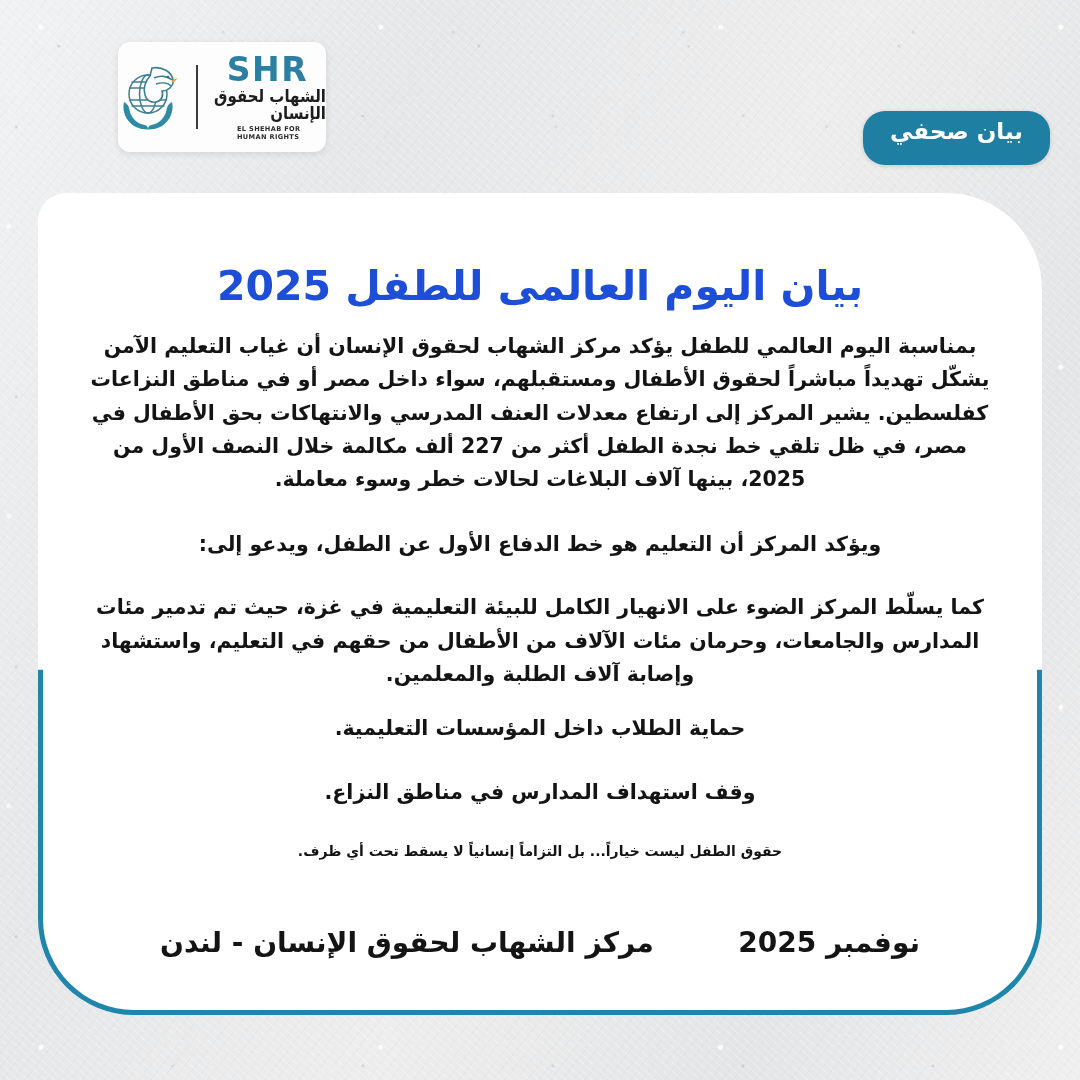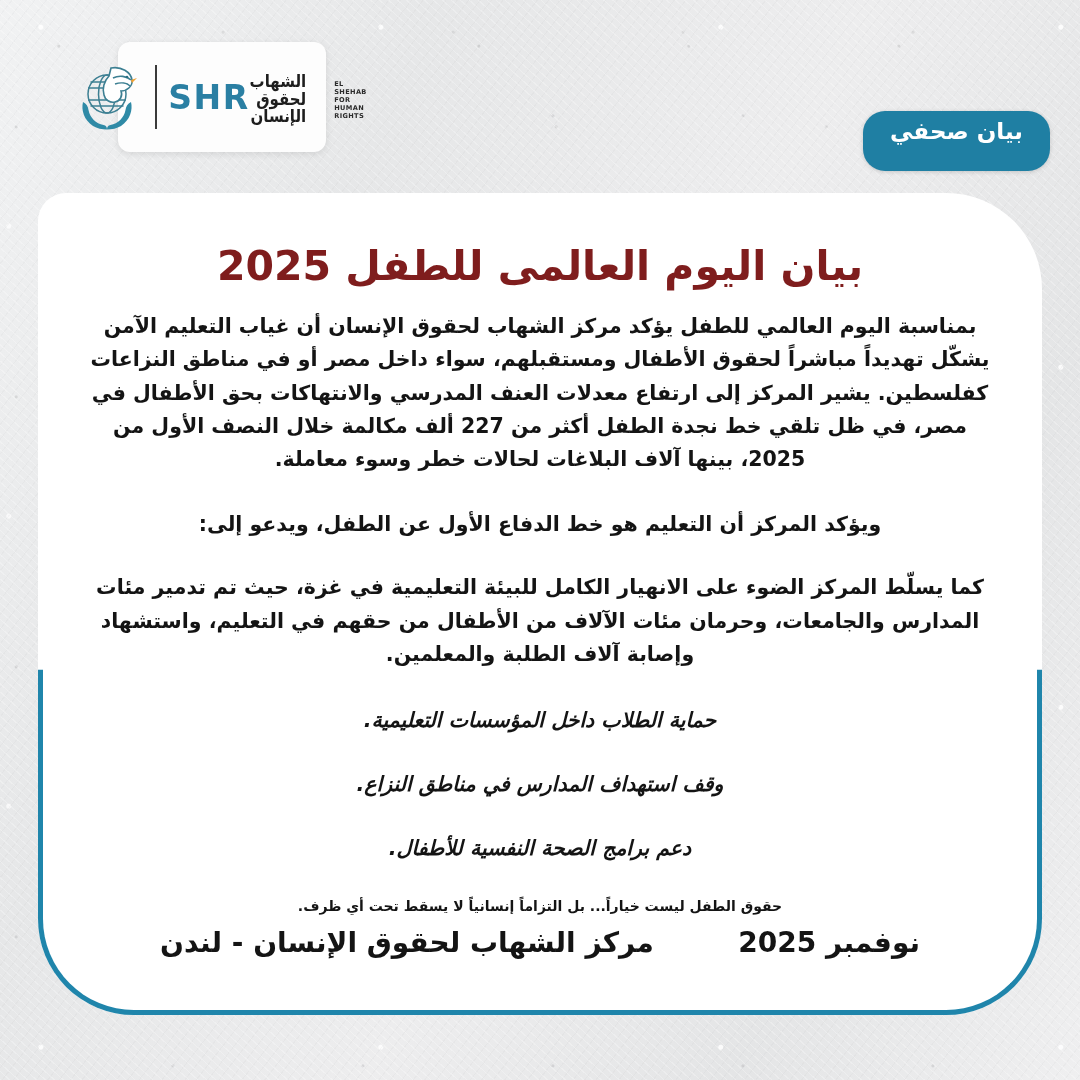--- a/index.html
+++ b/index.html
@@ -66,21 +66,21 @@
     gap: 2px;
   }
   .logo-mark { width: 72px; height: 78px; flex: none; }
   .logo-divider {
     width: 2px;
     height: 64px;
     background: #3b3b3b;
     margin: 0 9px 0 4px;
     flex: none;
   }
-  .logo-word { display: flex; flex-direction: row; align-items: center; }
+  .logo-word { display: flex; flex-direction: column; align-items: center; }
   .logo-shr {
     font-family: "DejaVu Sans", "Liberation Sans", sans-serif;
     font-size: 33px;
     font-weight: bold;
     letter-spacing: 1.5px;
     color: #2a7fa3;
     line-height: 1;
   }
   .logo-ar {
     font-size: 15px;
@@ -101,21 +101,21 @@
     margin-left: 28px;
   }
 
   .press-badge {
     position: absolute;
     top: 111px;
     right: 30px;
     background: #1f7fa3;
     color: #ffffff;
     border-radius: 22px;
-    padding: 9px 27px 28px;
+    padding: 9px 27px 22px;
     font-size: 23px;
     font-weight: bold;
     line-height: 1;
     box-shadow: 0 1px 4px rgba(0,0,0,0.16);
   }
 
   
   .card {
     position: absolute;
     top: 193px;
@@ -151,43 +151,43 @@
 
   .card-inner {
     position: relative;
     padding: 0 52px;
     height: 100%;
     box-sizing: border-box;
     text-align: center;
   }
 
   .title {
-    color: #7f1d1d;
+    color: #1d4ed8;
     font-size: 41px;
     font-weight: bold;
     margin: 0;
-    padding-top: 48px;
+    padding-top: 68px;
     line-height: 1.25;
     letter-spacing: 0;
   }
 
   .body-text {
     color: #141414;
     font-size: 20.5px;
     font-weight: bold;
     line-height: 1.62;
     margin: 0;
     text-align: center;
   }
 
   .para-1 { margin-top: 18px; }
   .para-2 { margin-top: 30px; }
   .lead-in { margin-top: 32px; }
 
-  .demands { margin-top: 34px; font-style: italic; }
+  .demands { margin-top: 22px; }
   .demand-item {
     color: #141414;
     font-size: 20.5px;
     font-weight: bold;
     line-height: 1.5;
     margin: 0 0 33px 0;
   }
 
   .closing {
     color: #141414;
@@ -270,21 +270,20 @@
 
     <p class="body-text para-1">بمناسبة اليوم العالمي للطفل يؤكد مركز الشهاب لحقوق الإنسان أن غياب التعليم الآمن يشكّل تهديداً مباشراً لحقوق الأطفال ومستقبلهم، سواء داخل مصر أو في مناطق النزاعات كفلسطين. يشير المركز إلى ارتفاع معدلات العنف المدرسي والانتهاكات بحق الأطفال في مصر، في ظل تلقي خط نجدة الطفل أكثر من 227 ألف مكالمة خلال النصف الأول من 2025، بينها آلاف البلاغات لحالات خطر وسوء معاملة.</p>
 
     <p class="body-text lead-in">ويؤكد المركز أن التعليم هو خط الدفاع الأول عن الطفل، ويدعو إلى:</p>
 
     <p class="body-text para-2">كما يسلّط المركز الضوء على الانهيار الكامل للبيئة التعليمية في غزة، حيث تم تدمير مئات المدارس والجامعات، وحرمان مئات الآلاف من الأطفال من حقهم في التعليم، واستشهاد وإصابة آلاف الطلبة والمعلمين.</p>
 
     <div class="demands">
       <p class="demand-item">حماية الطلاب داخل المؤسسات التعليمية.</p>
       <p class="demand-item">وقف استهداف المدارس في مناطق النزاع.</p>
-      <p class="demand-item">دعم برامج الصحة النفسية للأطفال.</p>
     </div>
 
     <p class="closing">حقوق الطفل ليست خياراً... بل التزاماً إنسانياً لا يسقط تحت أي ظرف.</p>
 
     <div class="footer">
       <span class="footer-org">مركز الشهاب لحقوق الإنسان - لندن</span>
       <span class="footer-date">نوفمبر 2025</span>
     </div>
 
   </div>

